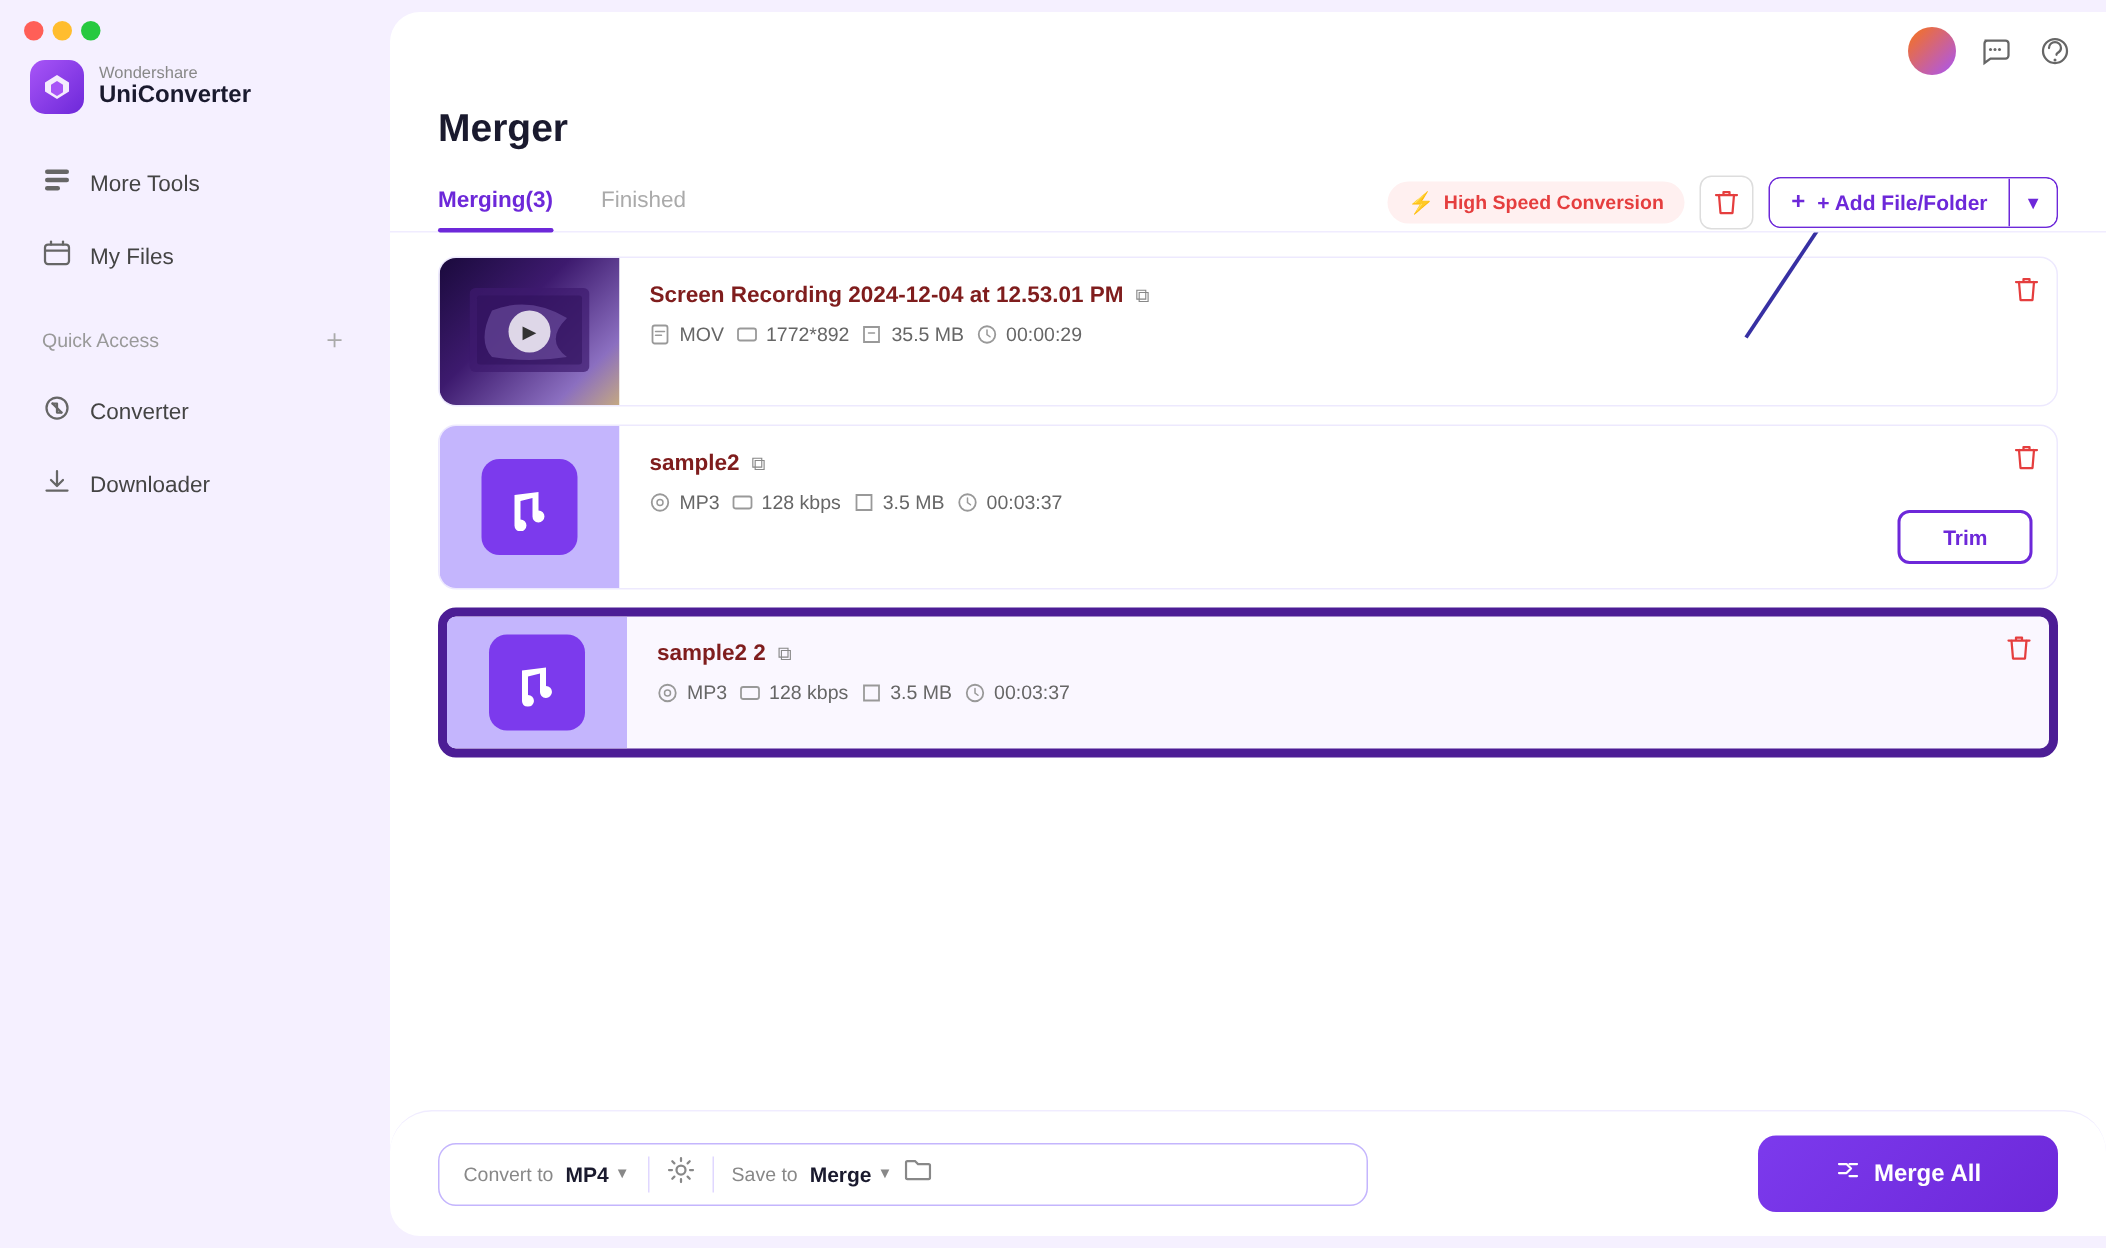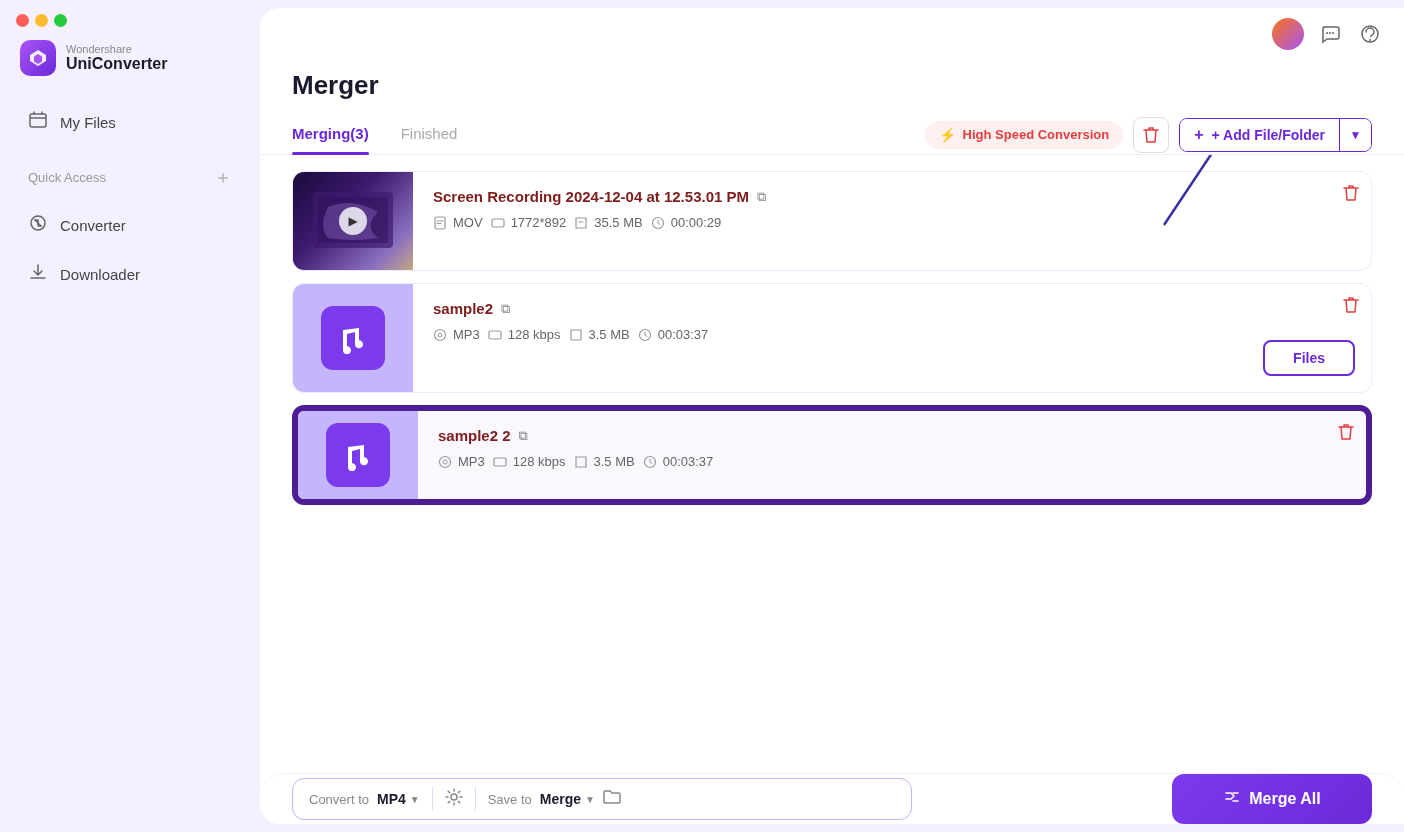--- a/index.html
+++ b/index.html
@@ -62,21 +62,21 @@
     .file-info { flex: 1; padding: 16px 20px; }
     .file-name-row { display: flex; align-items: center; gap: 8px; margin-bottom: 10px; }
     .file-name { font-size: 15px; font-weight: 600; color: #7f1d1d; }
     .file-external-icon { font-size: 13px; color: #888; cursor: pointer; }
     .file-meta { display: flex; align-items: center; gap: 8px; flex-wrap: wrap; }
     .file-meta-item { display: flex; align-items: center; gap: 6px; font-size: 13px; color: #666; }
     .delete-file-btn { color: #e53e3e; font-size: 16px; cursor: pointer; position: absolute; top: 12px; right: 12px; background: none; border: none; }
     .trim-btn { border: 2px solid #6d28d9; background: white; color: #6d28d9; font-size: 14px; font-weight: 700; padding: 8px 28px; border-radius: 8px; cursor: pointer; position: absolute; bottom: 16px; right: 16px; }
 
     
-    .bottom-bar { padding: 0 32px; border-top: 1px solid #f0ecff; display: flex; align-items: center; justify-content: space-between; background: white; border-radius: 28px; }
+    .bottom-bar { padding: 16px 32px; border-top: 1px solid #f0ecff; display: flex; align-items: center; justify-content: space-between; background: white; border-radius: 28px; }
     .convert-section { display: flex; align-items: center; gap: 0; border: 1.5px solid #c4b5fd; border-radius: 12px; overflow: hidden; padding: 8px 16px; gap: 8px; background: white; flex: 1; max-width: 620px; }
     .convert-label { font-size: 13px; color: #888; white-space: nowrap; }
     .convert-select { font-size: 14px; font-weight: 600; color: #1a1a2e; border: none; background: transparent; cursor: pointer; display: flex; align-items: center; gap: 4px; }
     .select-arrow { font-size: 10px; color: #888; }
     .divider-v { width: 1px; height: 24px; background: #e0d7ff; margin: 0 4px; }
     .settings-icon { font-size: 16px; color: #888; cursor: pointer; }
     .save-label { font-size: 13px; color: #888; white-space: nowrap; }
     .save-select { font-size: 14px; font-weight: 600; color: #1a1a2e; border: none; background: transparent; cursor: pointer; display: flex; align-items: center; gap: 4px; }
     .folder-icon { font-size: 16px; color: #888; cursor: pointer; }
 
@@ -107,20 +107,30 @@
         <path d="M11 7L15 9.5V14.5L11 17L7 14.5V9.5L11 7Z" fill="#a855f7"></path>
       </svg>
     </div>
     <div class="logo-text">
       <span class="logo-brand">Wondershare</span>
       <span class="logo-app">UniConverter</span>
     </div>
   </div>
 
   <div class="sidebar-nav">
+    <div class="nav-item">
+      <span class="nav-icon">
+        <svg width="20" height="20" viewBox="0 0 20 20" fill="none">
+          <rect x="2" y="3" width="16" height="3" rx="1.5" fill="#666"></rect>
+          <rect x="2" y="8.5" width="16" height="3" rx="1.5" fill="#666"></rect>
+          <rect x="2" y="14" width="10" height="3" rx="1.5" fill="#666"></rect>
+        </svg>
+      </span>
+      <span>More Tools</span>
+    </div>
     <div class="nav-item">
       <span class="nav-icon">
         <svg width="20" height="20" viewBox="0 0 20 20" fill="none">
           <rect x="2" y="4" width="16" height="13" rx="2" stroke="#666" stroke-width="1.5" fill="none"></rect>
           <path d="M2 8h16" stroke="#666" stroke-width="1.5"></path>
           <path d="M6 4V2" stroke="#666" stroke-width="1.5" stroke-linecap="round"></path>
           <path d="M14 4V2" stroke="#666" stroke-width="1.5" stroke-linecap="round"></path>
         </svg>
       </span>
       <span>My Files</span>
@@ -312,21 +322,21 @@
               </svg>
             <span>00:03:37</span>
           </div>
         </div>
       </div>
       <button class="delete-file-btn">
         <svg width="16" height="18" viewBox="0 0 16 18" fill="none">
             <path d="M1 4h14M6 4V2h4v2M3 4l1 12h8l1-12" stroke="#e53e3e" stroke-width="1.5" stroke-linecap="round" stroke-linejoin="round" fill="none"></path>
           </svg>
       </button>
-      <button class="trim-btn">Files</button>
+      <button class="trim-btn">Trim</button>
     </div>
 
     <div class="file-card selected">
       <div class="file-thumbnail">
         <div class="music-thumb">
           <div class="music-icon-large">
             <svg width="32" height="32" viewBox="0 0 32 32" fill="white">
               <path d="M22 6v12.3A4 4 0 1 1 18 22V10l-8 2v12.3A4 4 0 1 1 6 28V8l16-2z"></path>
             </svg>
           </div>

